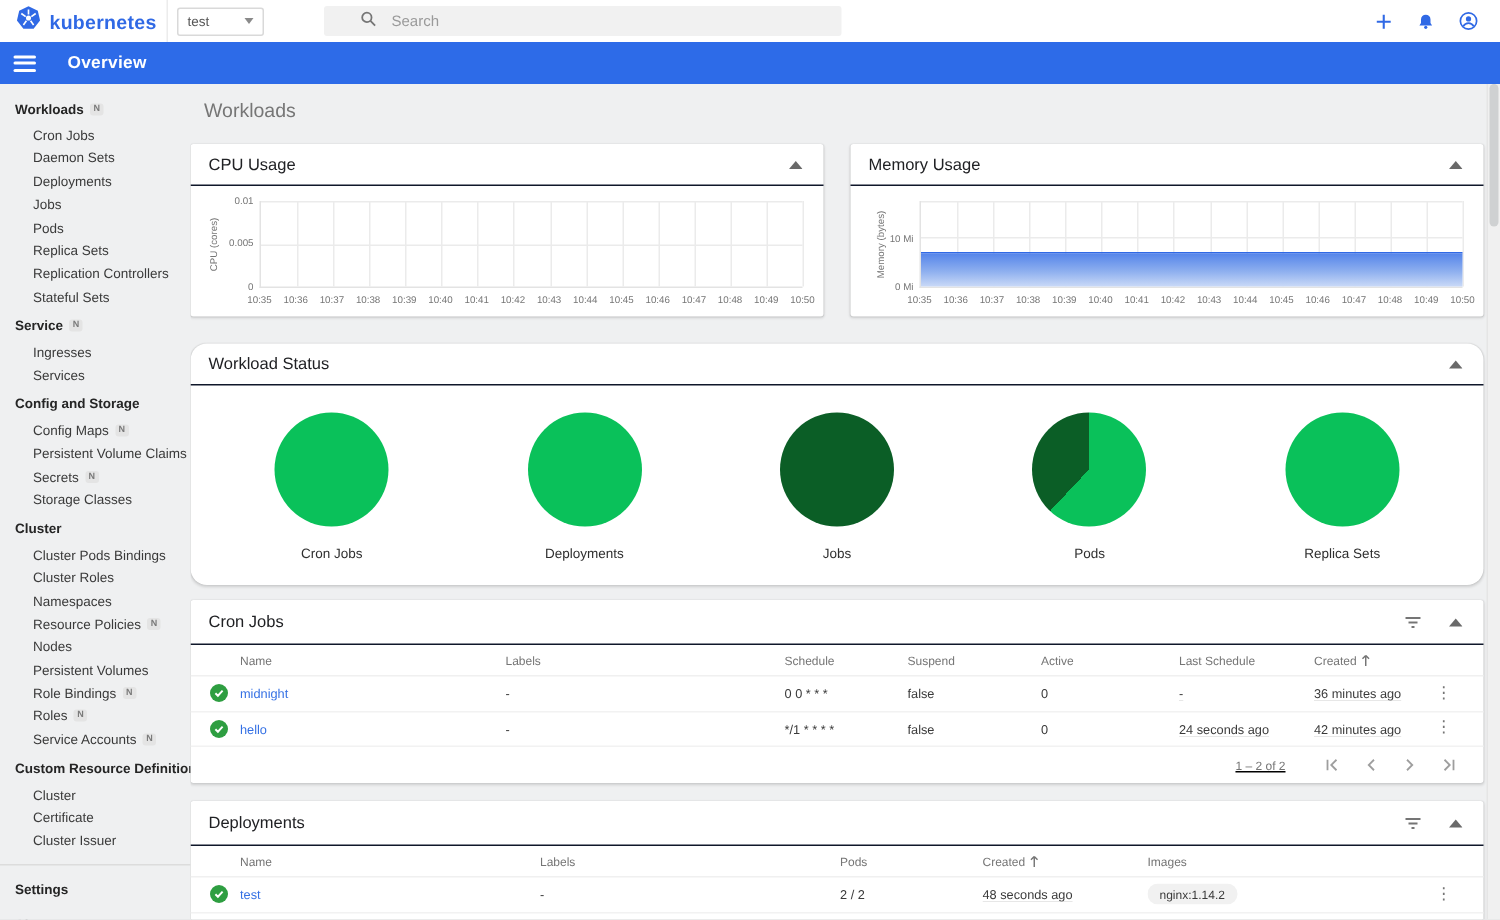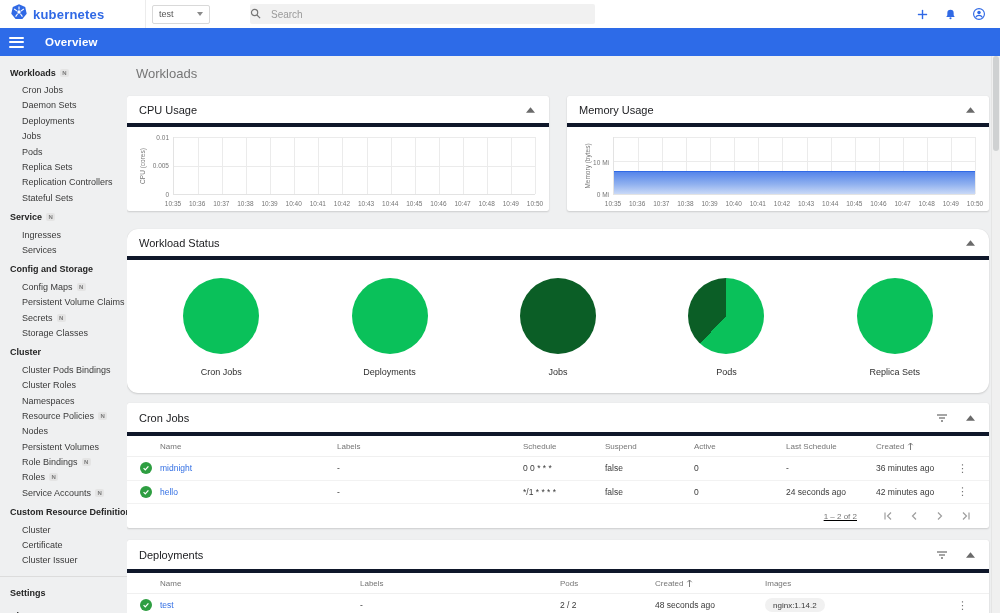--- a/index.html
+++ b/index.html
@@ -1,27 +1,27 @@
 <!DOCTYPE html>
 <html><head>
 <meta charset="utf-8">
 <style>
   * { margin:0; padding:0; box-sizing:border-box; }
   body { font-family:"Liberation Sans","DejaVu Sans",sans-serif; background:#dcdcdc; }
   .app { width:1000px; height:613px; position:relative; overflow:hidden; background:#eff0f1; }
 
   
   .topbar { height:28px; background:#ffffff; display:flex; align-items:center; }
-  .brand-wrap { width:146px; height:100%; display:flex; align-items:center; padding-left:11px; border-right:1px solid #ececec; }
+  .brand-wrap { width:112px; height:100%; display:flex; align-items:center; padding-left:11px; border-right:1px solid #ececec; }
   .brand-text { color:#3069e5; font-size:13px; font-weight:700; margin-left:6px; letter-spacing:.2px; }
   .ns-select { margin-left:6px; width:58px; height:19px; border:1px solid #d9d9d9; border-radius:2px; background:#fff;
                display:flex; align-items:center; justify-content:space-between; padding:0 6px; cursor:pointer; }
   .ns-select .val { font-size:9px; color:#555; }
   .caret { width:0; height:0; border-left:3.5px solid transparent; border-right:3.5px solid transparent; border-top:4px solid #8a8a8a; }
-  .searchbox { margin-left:40px; width:345px; height:20px; background:#f1f1f1; border-radius:2px; display:flex; align-items:center; padding:0 0; }
+  .searchbox { margin-left:40px; width:345px; height:20px; background:#f1f1f1; border-radius:2px; display:flex; align-items:center; padding:0 24px; }
   .searchbox input { border:none; outline:none; background:transparent; font-size:10px; color:#444; margin-left:10px; width:280px; font-family:inherit; }
   .searchbox input::placeholder { color:#9a9a9a; }
   .top-actions { margin-left:auto; display:flex; align-items:center; gap:11px; padding-right:12px; }
   .icon-btn { background:none; border:none; cursor:pointer; display:flex; align-items:center; justify-content:center; padding:2px; }
 
   
   .appbar { height:28px; background:#2d6be8; display:flex; align-items:center; padding-left:9px; }
   .hamburger { width:15px; display:flex; flex-direction:column; gap:2.5px; cursor:pointer; background:none; border:none; padding:0; }
   .hamburger span { display:block; height:2px; background:#fff; border-radius:1px; }
   .appbar-title { color:#fff; font-size:11.5px; font-weight:700; margin-left:21px; letter-spacing:.2px; }
@@ -34,21 +34,21 @@
   .side-item.header { cursor:default; }
   .side-item.standalone { height:21px; margin-top:0; }
   .side-badge { margin-left:4px; font-size:6px; font-weight:700; color:#7a7a7a; background:#e4e4e4; border-radius:2px; padding:1px 2.5px; line-height:1; }
   .side-divider { border-top:1px solid #dcdcdc; margin:8px 0 5px 0; }
 
   .main { flex:1; padding:10px 11px 0 0; overflow:hidden; }
   .page-title { font-size:13px; color:#767676; padding-left:9px; margin-bottom:15px; }
 
   
   .card { background:#fff; border-radius:2px; box-shadow:0 1px 2px rgba(0,0,0,.14), 0 0 1px rgba(0,0,0,.1); }
-  .card-head { display:flex; align-items:center; padding:8px 12px 7px 12px; border-bottom:4px solid #0f172a; }
+  .card-head { display:flex; align-items:center; padding:8px 12px 7px 12px; border-bottom:1px solid #0f172a; }
   .card-title { font-size:11px; color:#202124; }
   .head-actions { margin-left:auto; display:flex; align-items:center; gap:14px; }
 
   .charts-row { display:flex; gap:18px; margin-bottom:18px; }
   .chart-card { width:422px; height:115px; }
   .chart-body { display:flex; padding:10px 14px 4px 6px; }
   .ycol { width:40px; position:relative; height:58px; flex-shrink:0; }
   .ylabel { position:absolute; left:-8px; top:50%; transform:translate(0,-50%) rotate(-90deg); transform-origin:center; font-size:6.5px; color:#757575; white-space:nowrap; }
   .ytick { position:absolute; right:4px; font-size:6.5px; color:#757575; }
   .pcol { flex:1; }

